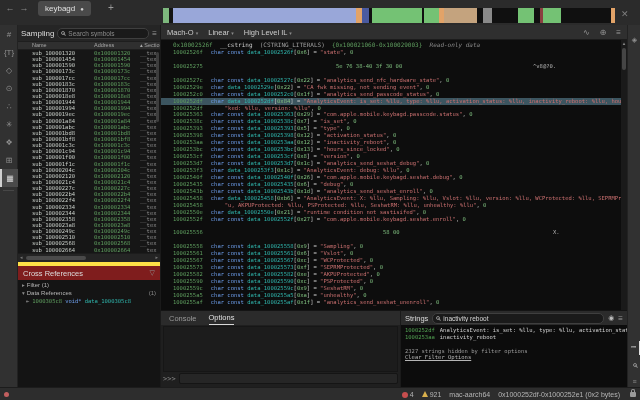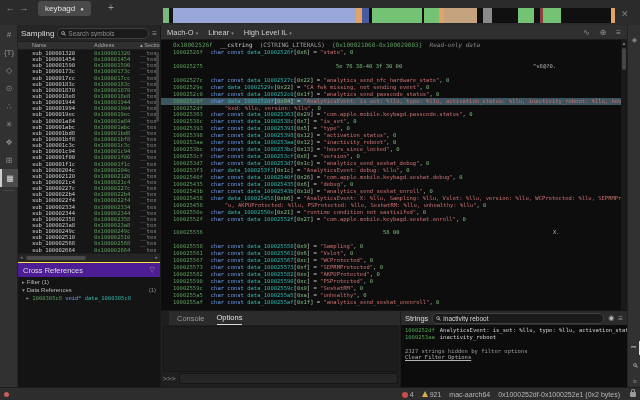--- a/index.html
+++ b/index.html
@@ -46,21 +46,21 @@
     font-family:"DejaVu Sans Mono", monospace; font-size:5.5px; }
   .symrow { display:flex; height:6.15px; line-height:6.15px; padding-left:14px; white-space:nowrap; }
   .symrow .nm { width:62px; color:#c8cec8; } .symrow .ad { width:46px; color:#5f9e5f; }
   .symrow .sc { flex:1; color:#8a8a8a; }
   #sym-vscroll { position:absolute; right:1px; top:2px; width:3px; height:70px; background:#3d3d3d; border-radius:2px; }
   #sym-hscroll { height:8px; background:#242424; position:relative; border-top:1px solid #1c1c1c; }
   #sym-hscroll .thumb { position:absolute; left:8px; top:2px; width:60px; height:4px; background:#4a4a4a; border-radius:2px; }
   #sym-hscroll .ar { position:absolute; top:0; font-size:5px; color:#777; }
 
   
-  #xrefs { position:absolute; left:18px; top:262px; width:142px; height:125px; background:#4c1d95; border-top:1px solid #fde047; }
+  #xrefs { position:absolute; left:18px; top:262px; width:142px; height:125px; background:#7f1d1d; border-top:4px solid #fde047; }
   #xrefs-header { height:14px; display:flex; align-items:center; justify-content:space-between; padding:0 5px; }
   #xrefs-title { font-size:7.5px; color:#dddddd; }
   #xrefs-filter-icon { font-size:7px; color:#8f8f8f; }
   #xrefs-body { background:#141414; height:111px; font-size:6px; padding-top:1px; }
   .xrow { height:8px; line-height:8px; padding:0 4px; display:flex; color:#b5b5b5; white-space:nowrap; }
   .xrow .tw { color:#8a8a8a; margin-right:2px; font-size:5.5px; }
   .xrow .cnt { margin-left:auto; color:#8a8a8a; }
   .xref-item { font-family:"DejaVu Sans Mono", monospace; height:8px; line-height:8px; padding-left:8px;
     display:flex; gap:3px; white-space:nowrap; font-size:5.5px; }
   .xref-item .arr { color:#9a9a9a; } .xref-item .xa { color:#5f9e5f; }
@@ -84,21 +84,21 @@
   .cl .p { color:#c9c9c9; } .cl .s { color:#c96f6f; } .cl .m { color:#7fbf7f; }
   .cl .gap { display:inline-block; width:8px; } .cl .ind { display:inline-block; width:22px; }
   .cl .hx { position:absolute; color:#7fbf7f; } .cl .asc { position:absolute; color:#b5b5b5; }
   #main-vscroll { position:absolute; right:0; top:15px; width:6px; height:270px; background:#1a1a1a; }
   #main-vscroll .ar { font-size:5px; color:#888; text-align:center; display:block; }
   #main-vscroll .thumb { position:absolute; left:1px; top:8px; width:4px; height:22px; background:#454545; border-radius:2px; }
 
   
   #console { position:absolute; left:160px; top:310px; width:240px; height:77px; background:#1f1f1f;
     border-top:1px solid #141414; border-left:1px solid #1a1a1a; }
-  #console-tabs { height:14px; display:flex; gap:12px; padding:0 8px; align-items:center; background:#2b2b2b;margin-left:8px; }
+  #console-tabs { height:14px; display:flex; gap:12px; padding:0 8px; align-items:center; background:#2b2b2b; }
   .ctab { font-size:7.5px; color:#9a9a9a; height:100%; display:flex; align-items:center; }
   .ctab.active { color:#e0e0e0; border-bottom:1px solid #d8d8d8; }
   #console-body { height:46px; background:#1c1c1c; border:1px solid #161616; margin:1px 2px 0 2px; }
   #prompt-row { display:flex; align-items:center; gap:3px; padding:1px 2px; }
   #prompt { font-family:"DejaVu Sans Mono", monospace; font-size:7px; color:#8a8a8a; }
   #prompt-input { flex:1; height:11px; background:#262626; border:1px solid #151515; border-radius:2px; }
 
   
   #stringsp { position:absolute; left:400px; top:310px; width:227px; height:77px; background:#0c0c0c;
     border-top:1px solid #141414; border-left:1px solid #1a1a1a; }

